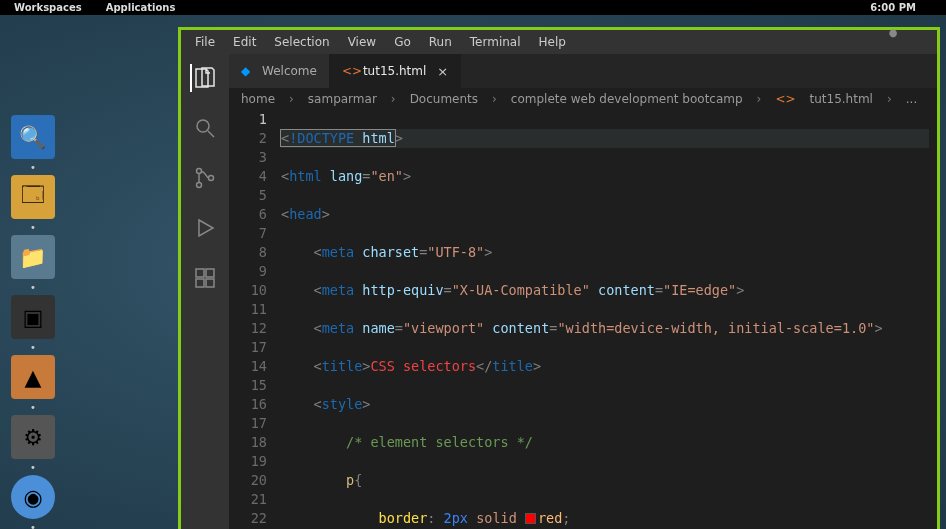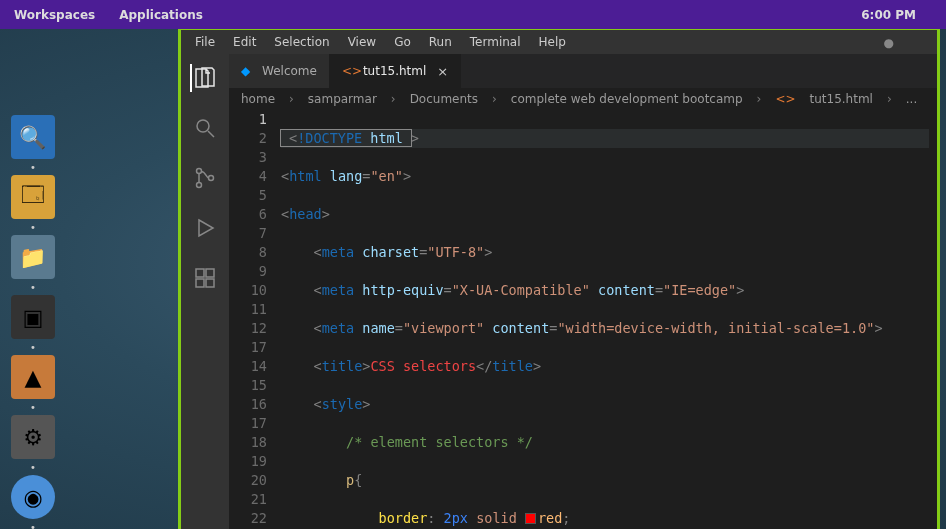--- a/index.html
+++ b/index.html
@@ -11,26 +11,26 @@
   position: relative;
 }
 .desktop-wallpaper {
   position: absolute;
   inset: 0;
   background: radial-gradient(ellipse at 40% 50%, #3a5a6f 0%, #2b4a5c 40%, #1f3847 100%);
 }
 .top-panel {
   position: absolute;
   top: 0; left: 0; right: 0;
-  height: 29px;
-  background: #4c1d95;
+  height: 15px;
+  background: #000000;
   color: #ddd;
   display: flex;
   align-items: center;
-  font-size: 12px;
+  font-size: 10px;
   font-weight: bold;
   z-index: 100;
 }
 .top-panel .left { display: flex; gap: 24px; padding-left: 14px; }
 .top-panel .right { margin-left: auto; display: flex; align-items: center; gap: 14px; padding-right: 30px; flex-direction: column; }
 .dock {
   position: absolute;
   left: 0; top: 115px;
   width: 66px;
   display: flex;
@@ -146,21 +146,21 @@
 .tk-attr { color: #9cdcfe; }
 .tk-str { color: #ce9178; }
 .tk-text { color: #ef4444; }
 .tk-comment { color: #6a9955; }
 .tk-selector { color: #d7ba7d; }
 .tk-prop { color: #fde047; }
 .tk-num { color: #3b82f6; }
 .tk-val { color: #ce9178; }
 .tk-colorval { color: #fdba74; margin-top: 16px; }
 .swatch { display:inline-block; width:11px; height:11px; border:1px solid #555; vertical-align:-1px; margin-right:2px;}
-.cursor-box { outline:1px solid #888; padding:0 8px;}
+.cursor-box { outline:1px solid #888; padding:0 0px;}
 </style>
 </head>
 <body>
 
 <div class="desktop-wallpaper"></div>
 
 <div class="top-panel">
   <div class="left">
     <span>Workspaces</span>
     <span>Applications</span>

